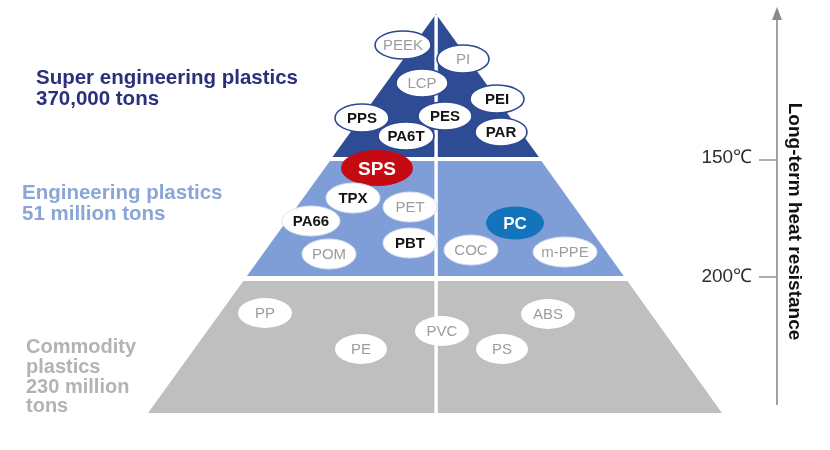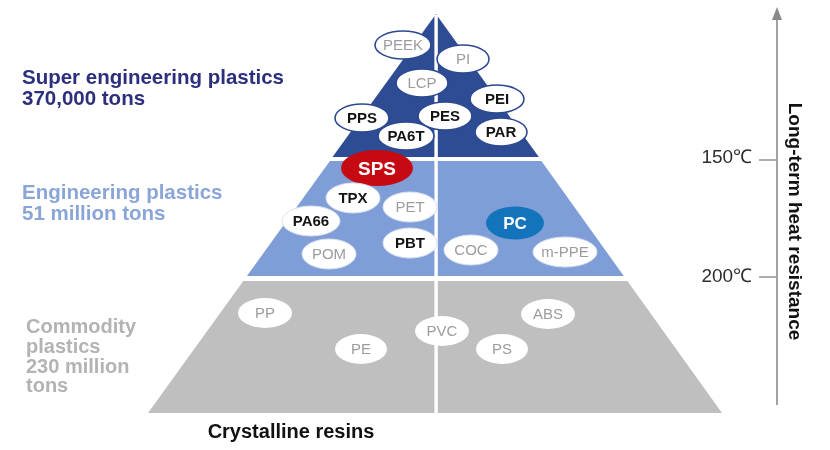--- a/index.html
+++ b/index.html
@@ -6,21 +6,21 @@
   .canvas{
     position:relative;width:830px;height:444px;background:#ffffff;overflow:hidden;
     font-family:"Liberation Sans", sans-serif;
   }
   .canvas svg{position:absolute;left:0;top:0;}
   svg text{font-family:"Liberation Sans", sans-serif;}
   .tier-label{
     position:absolute;white-space:pre-line;font-weight:bold;
     font-size:20.5px;line-height:21px;letter-spacing:0;
   }
-  .tier-label.commodity{font-size:20px;line-height:19.8px;}
+  .tier-label.commodity{font-size:20px;line-height:19.8px;margin-top:20px;}
   .temp-label{
     position:absolute;width:60px;text-align:right;color:#2e2e2e;
     font-size:19px;line-height:22px;font-weight:normal;
   }
   .axis-label{
     position:absolute;left:665px;top:209px;width:260px;height:25px;
     text-align:center;font-size:19px;line-height:25px;font-weight:bold;color:#111;
     transform:rotate(90deg);transform-origin:center center;
   }
   .bottom-label{
@@ -137,33 +137,32 @@
           <ellipse cx="502" cy="349" rx="26" ry="15" fill="#ffffff"></ellipse>
           <text x="502" y="354.25" text-anchor="middle" font-size="15" font-weight="normal" fill="#9c9c9c">PS</text>
         </g>
         <g>
           <ellipse cx="548" cy="314" rx="27" ry="15" fill="#ffffff"></ellipse>
           <text x="548" y="319.25" text-anchor="middle" font-size="15" font-weight="normal" fill="#9c9c9c">ABS</text>
         </g>
       </g>
   </svg>
 
-  <div class="tier-label" style="left: 22px; top: 66px; color: rgb(43, 47, 124);">Super engineering plastics
+  <div class="tier-label" style="left: 36px; top: 66px; color: rgb(43, 47, 124);">Super engineering plastics
 370,000 tons</div>
 
   <div class="tier-label" style="left: 22px; top: 181px; color: rgb(138, 165, 215);">Engineering plastics
 51 million tons</div>
 
   <div class="tier-label commodity" style="left: 26px; top: 317px; color: rgb(179, 179, 179);">Commodity
 plastics
 230 million
 tons</div>
 
   <div class="temp-label" style="left:692px;top:146px;">150℃</div>
 
   <div class="temp-label" style="left:692px;top:265px;">200℃</div>
 
   <div class="axis-label">Long-term heat resistance</div>
 
-  <div class="bottom-label crystalline">Crystalline resins</div>
 
 
 </div>
 
 </body></html>

